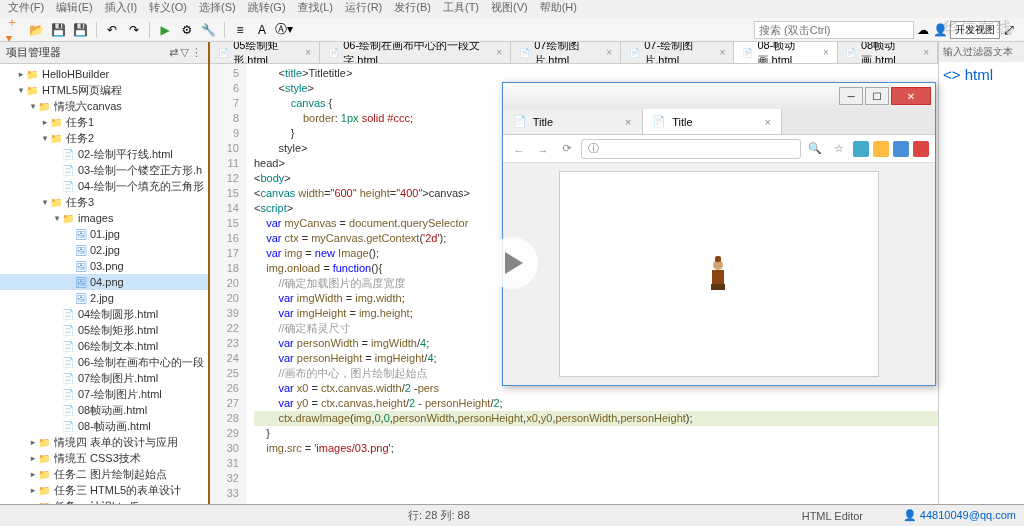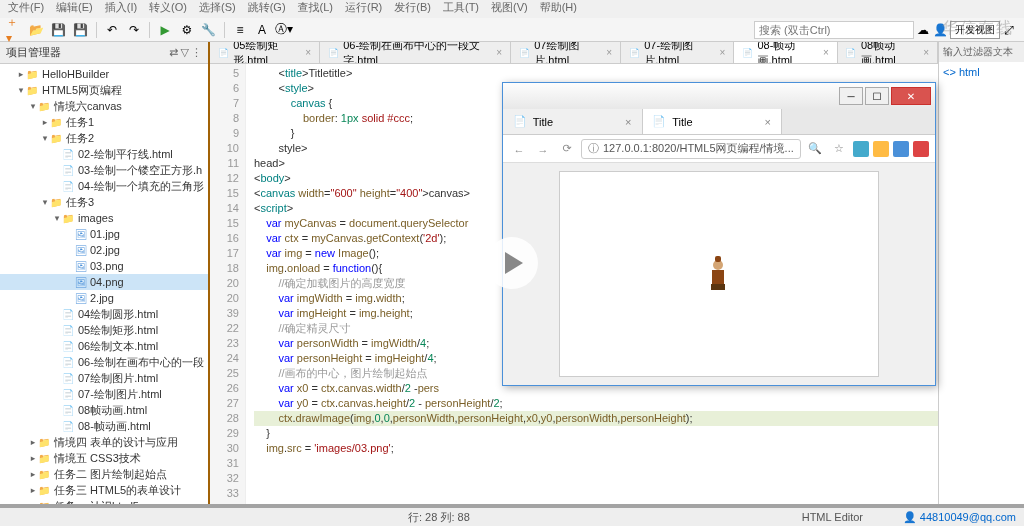--- a/index.html
+++ b/index.html
@@ -29,22 +29,22 @@
 .tab.active { background:#fff; }
 .tab .fico { color:#e67e22; font-size:9px; }
 .tab .x { color:#999; font-size:10px; }
 .code { flex:1; display:flex; font-family:Consolas,monospace; font-size:12px; overflow:hidden; }
 .gutter { width:36px; background:#f5f5f5; border-right:1px solid #eee; text-align:right; padding:2px 6px 0 0; color:#999; line-height:15px; }
 .lines { flex:1; padding:2px 0 0 8px; line-height:15px; white-space:pre; color:#333; }
 .line.hl { background:#e8f0d8; }
 .t{color:#008080}.a{color:#795e26}.s{color:#a31515}.k{color:#0000ff}.v{color:#795e26}.c{color:#999}.n{color:#098658}.p{color:#795e26}
 .rpanel { width:86px; background:#fff; border-left:1px solid #ccc; }
 .rpanel .hdr { height:20px; background:#eee; font-size:10px; padding:3px 4px; color:#666; }
-.rpanel .body { padding:4px; font-size:11px; color:#0066cc; }
-.status { height:22px; background:#eee; border-top:4px solid #a3a3a3; display:flex; align-items:center; padding:0 8px; font-size:11px; color:#555; }
+.rpanel .body { padding:4px; font-size:15px; color:#0066cc; }
+.status { height:22px; background:#eee; border-top:1px solid #a3a3a3; display:flex; align-items:center; padding:0 8px; font-size:11px; color:#555; }
 .status .mid{margin:0 auto}.status .r{color:#0066cc; }.status .r::before{content:"👤 ";}
 .browser { position:absolute; left:502px; top:82px; width:434px; height:304px; background:#fff; border:1px solid #4a90d9; box-shadow:2px 2px 8px rgba(0,0,0,0.3); }
 .br-title { height:26px; background:linear-gradient(#fdfdfd,#e8e8e8); display:flex; align-items:center; justify-content:flex-end; padding:0 4px; gap:2px; }
 .wbtn{width:24px;height:18px;border:1px solid #aaa;background:#f0f0f0;display:flex;align-items:center;justify-content:center;font-size:10px;cursor:pointer}
 .wbtn.cls{background:#d9534f;color:#fff;border-color:#c9302c;width:40px}
 .br-tabs { height:26px; background:#e8e8e8; display:flex; border-bottom:1px solid #ccc; }
 .btab { padding:4px 10px; border-right:1px solid #ccc; display:flex; align-items:center; gap:6px; background:#f0f0f0; font-size:11px; }
 .btab.act{background:#fff}
 .btab .x{color:#888}
 .br-addr { height:28px; display:flex; align-items:center; padding:0 6px; gap:4px; border-bottom:1px solid #ddd; }
@@ -361,21 +361,20 @@
         <span style="width:60px"></span>
         <span class="x">×</span>
       </div>
     </div>
   <div class="br-addr">
     <div class="nav-btn">←</div>
     <div class="nav-btn">→</div>
     <div class="nav-btn">⟳</div>
     <div class="addr">
         <span style="color:#888">ⓘ</span>
-        <span>127.0.0.1:8020/HTML5网页编程/情境...</span>
       </div>
     <div class="nav-btn">🔍</div>
     <div class="nav-btn">☆</div>
     <div class="ext" style="background:#4ac"></div>
     <div class="ext" style="background:#fb4"></div>
     <div class="ext" style="background:#4a90d9"></div>
     <div class="ext" style="background:#d44"></div>
   </div>
   <div class="br-body">
     <div class="canvas-area">

